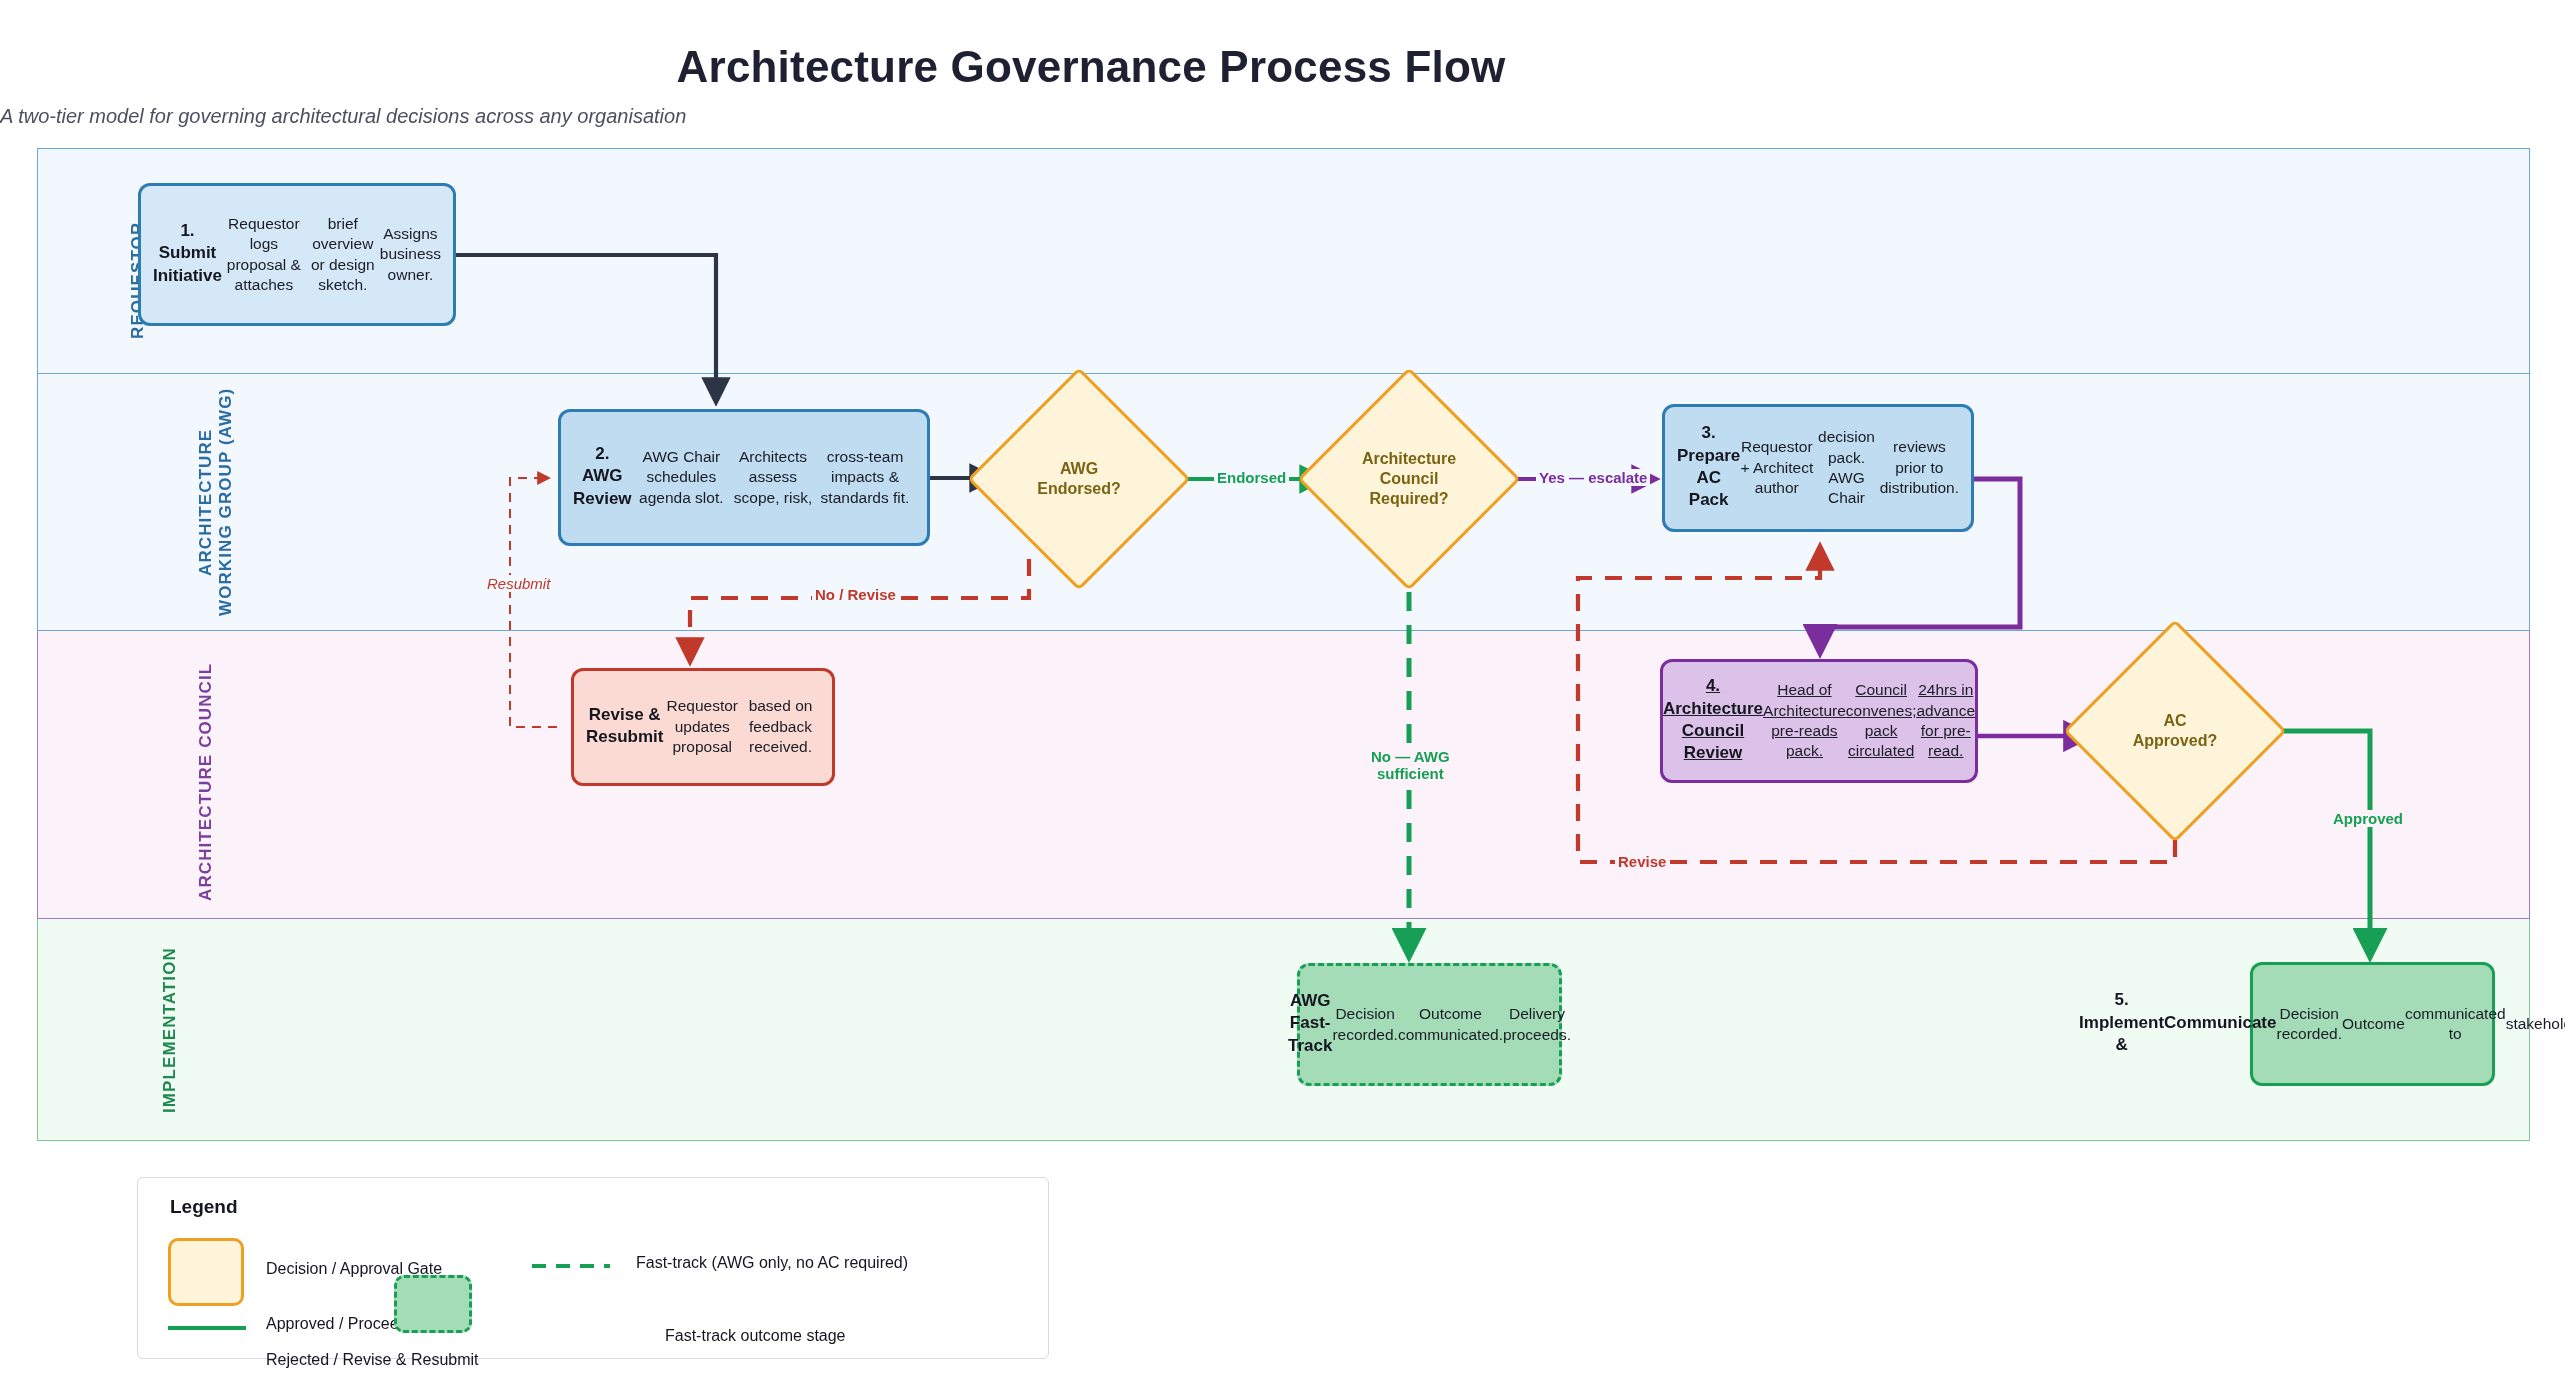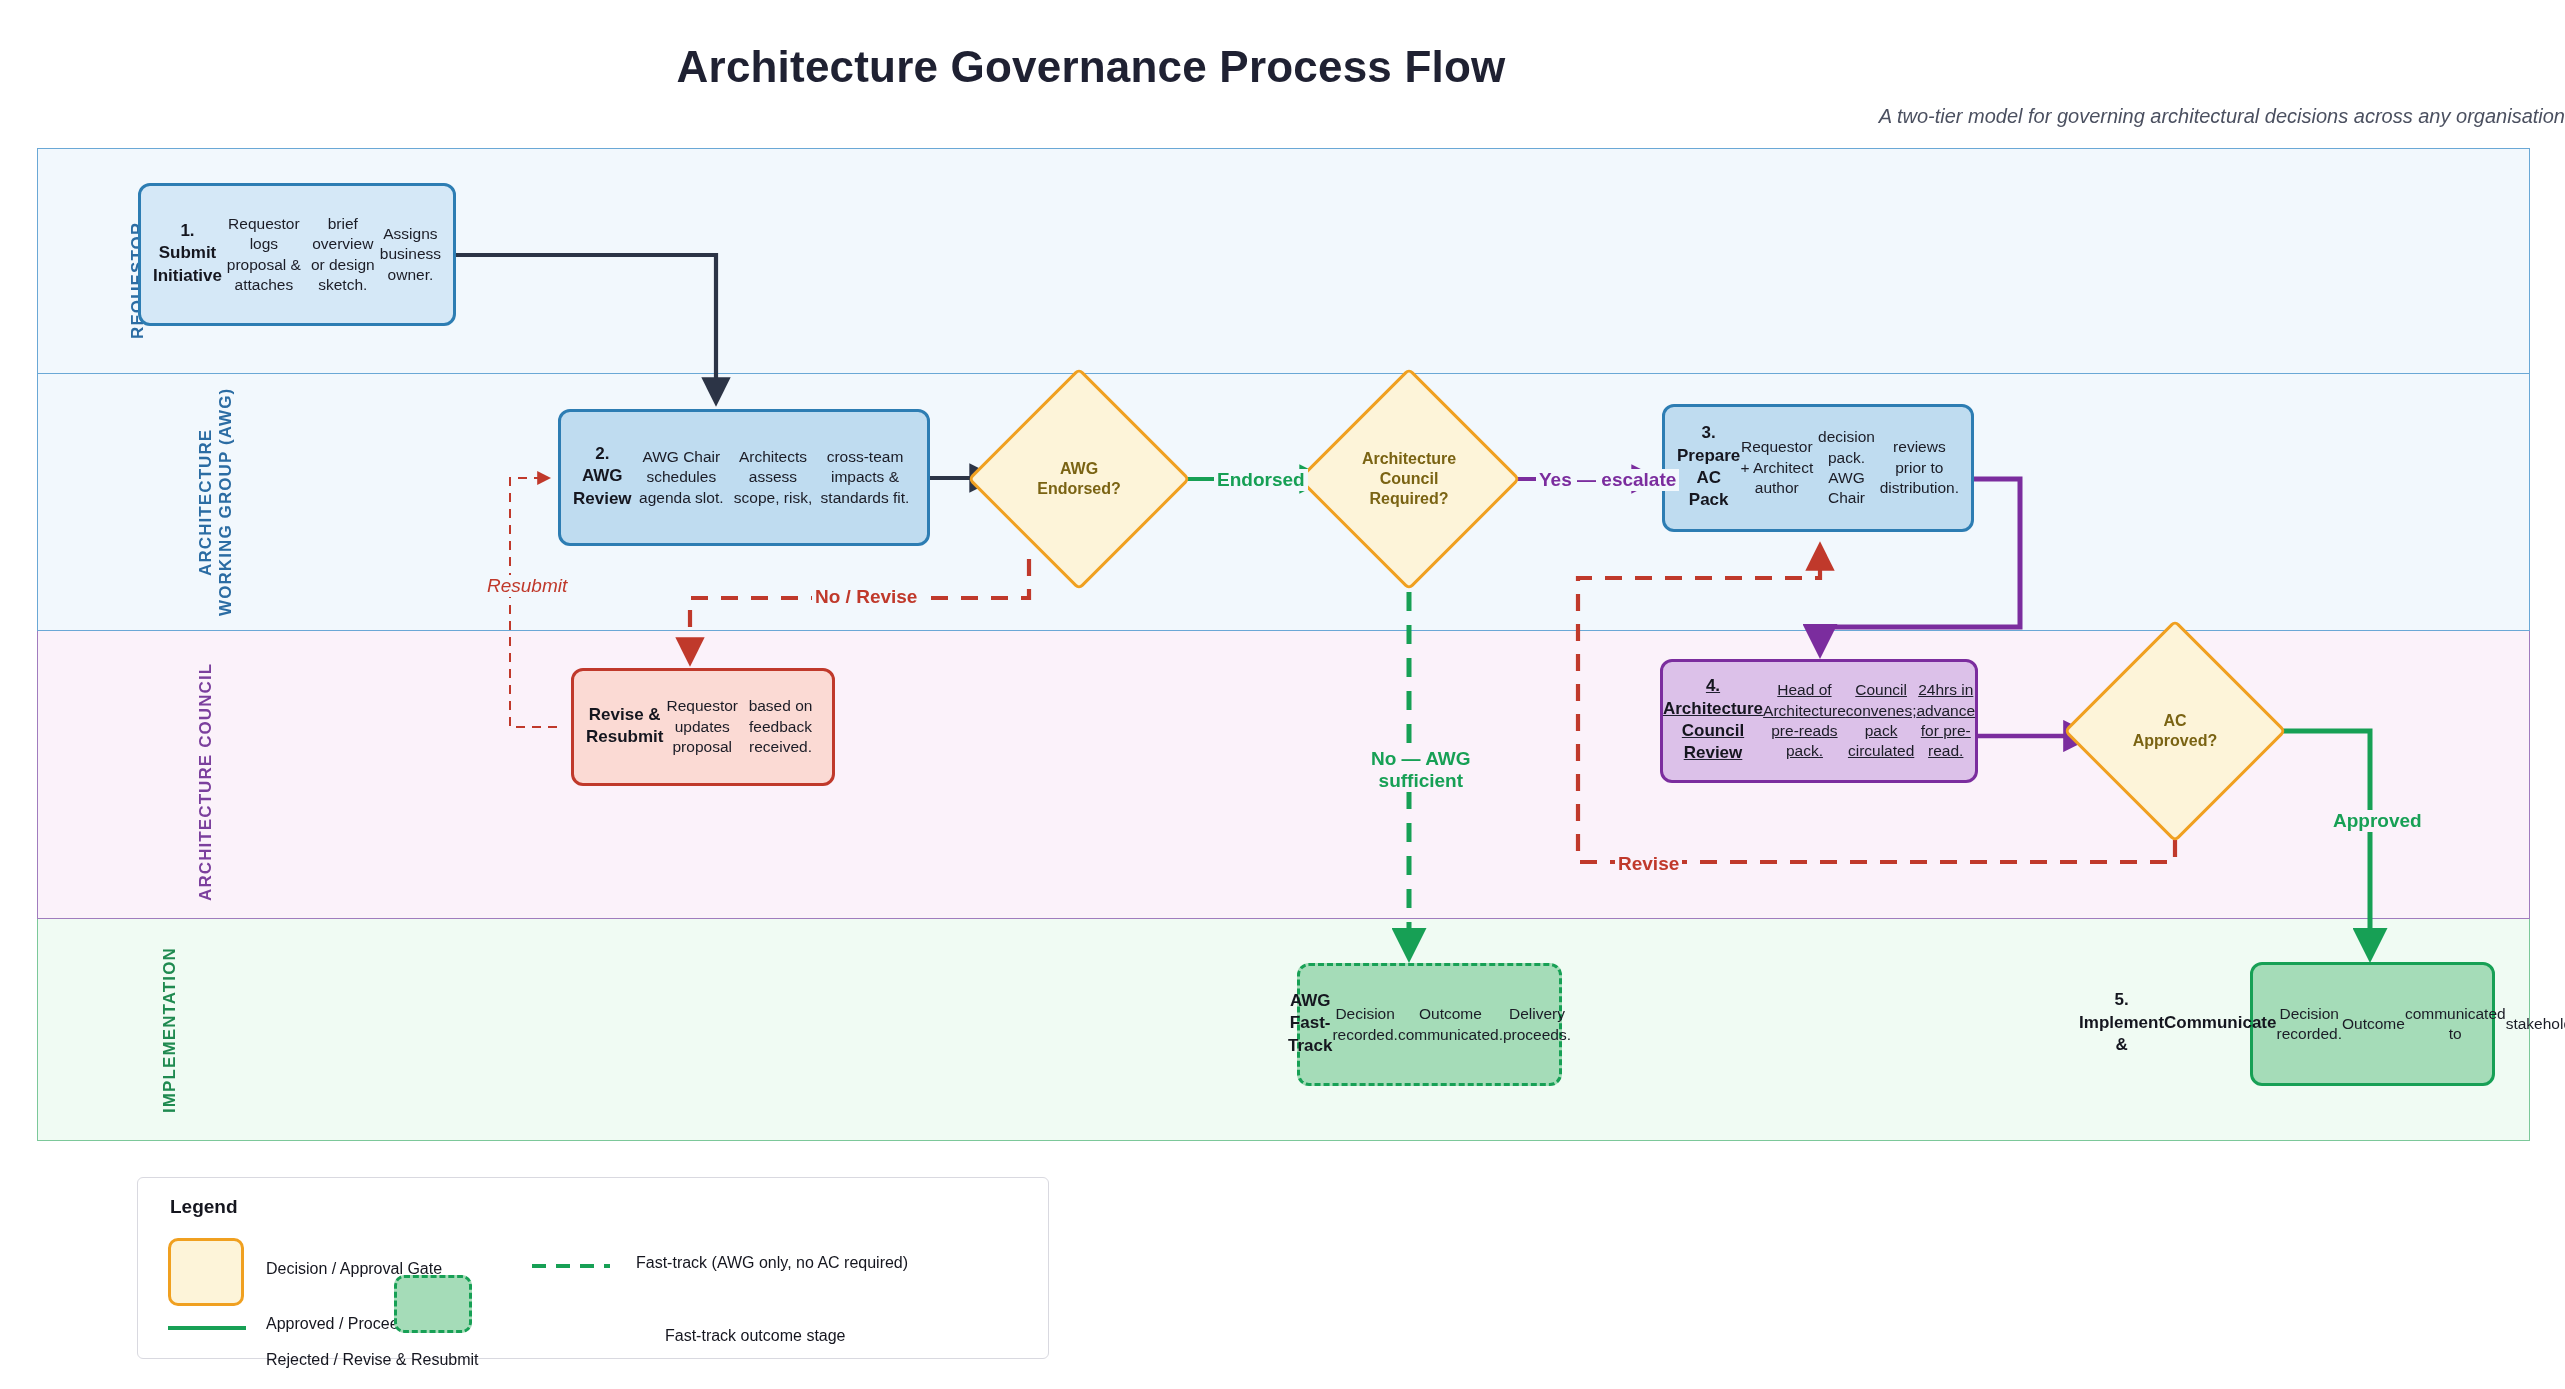--- a/index.html
+++ b/index.html
@@ -2,21 +2,21 @@
 <html><head>
 <meta charset="utf-8">
 <style>
   html,body{margin:0;padding:0;background:#ffffff;}
   body{width:2565px;height:1389px;font-family:"Liberation Sans",sans-serif;color:#1f2030;overflow:hidden;}
   #stage{position:relative;width:2565px;height:1389px;}
 
   
   .pg-title{position:absolute;left:0;top:42px;width:2182px;text-align:center;
     font-size:44px;font-weight:bold;color:#1f2132;letter-spacing:.2px;}
-  .pg-sub{position:absolute;left:0;top:105px;width:2565px;text-align:right;
+  .pg-sub{position:absolute;left:0;top:105px;width:2565px;text-align:left;
     font-size:20px;font-style:italic;color:#4b5060;}
 
   
   .lane{position:absolute;left:37px;width:2493px;box-sizing:border-box;}
   .lane-1{top:148px;height:226px;background:#f2f8fd;border:1.5px solid #6aa8d6;}
   .lane-2{top:374px;height:257px;background:#f2f8fd;border:1.5px solid #6aa8d6;border-top:none;}
   .lane-3{top:631px;height:288px;background:#fbf2fa;border:1.5px solid #a07cbe;border-top:none;}
   .lane-4{top:919px;height:222px;background:#f0fbf3;border:1.5px solid #7cc89a;border-top:none;}
 
   .lane-label{position:absolute;writing-mode:vertical-rl;transform:rotate(180deg);
@@ -50,21 +50,21 @@
 
   
   .dia{position:absolute;z-index:6;}
   .dia .shape{position:absolute;inset:0;background:#fdf4d9;border:3px solid #f0a020;
     transform:rotate(45deg);border-radius:6px;}
   .dia .txt{position:absolute;inset:0;display:flex;align-items:center;justify-content:center;
     text-align:center;font-size:16px;font-weight:bold;color:#7a6313;line-height:1.25;z-index:2;}
   #dia-awg{left:1000px;top:400px;width:158px;height:158px;}
   #dia-acreq{left:1330px;top:400px;width:158px;height:158px;}
   #dia-acapp{left:2096px;top:652px;width:158px;height:158px;}
-  .lbl{position:absolute;z-index:8;font-size:19px;font-weight:bold;white-space:nowrap;}
+  .lbl{position:absolute;z-index:8;font-size:15px;font-weight:bold;white-space:nowrap;}
   .lbl.plain{background:#f2f8fd;padding:0 3px;}
   .lbl.plain-p{background:#fbf2fa;padding:0 3px;}
 
   svg.ov{position:absolute;left:0;top:0;width:2565px;height:1389px;z-index:3;
     pointer-events:none;overflow:visible;}
 
   
   #legend{position:absolute;left:137px;top:1177px;width:910px;height:180px;
     background:#ffffff;border:1.5px solid #d9d9e0;border-radius:6px;z-index:10;}
   #legend .lg-title{position:absolute;left:32px;top:18px;font-size:19px;font-weight:bold;color:#15161f;}

